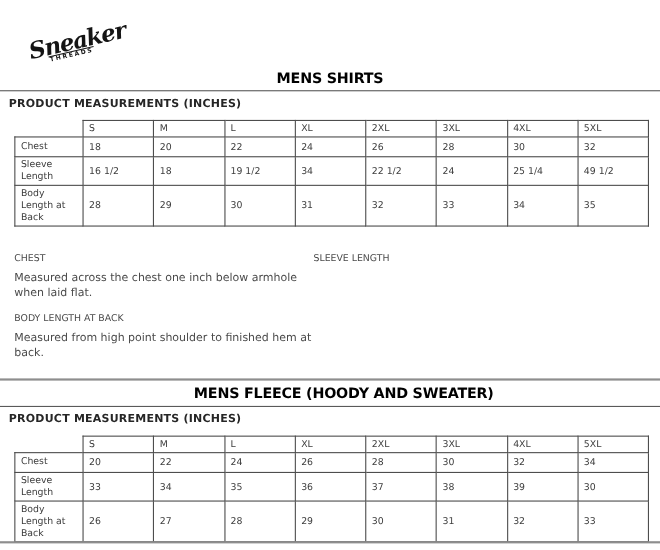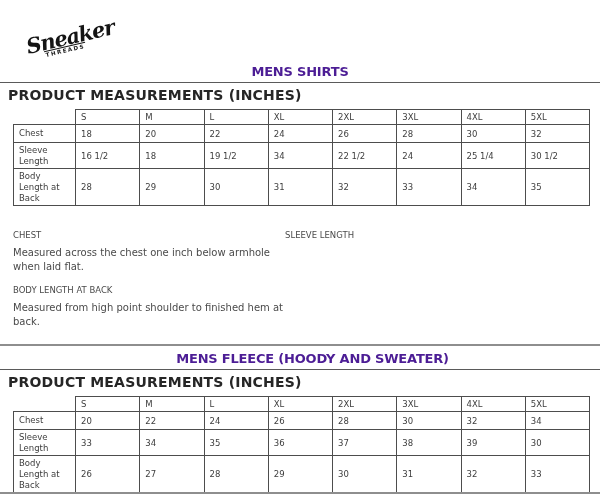--- a/index.html
+++ b/index.html
@@ -39,21 +39,21 @@
     border-top: 1.5px solid #141414;
     padding-top: 1px;
     width: 42px;
     text-align: center;
   }
 
   
   .section-title {
     margin: 0;
     text-align: center;
-    color: #4c1d95;
+    color: #000000;
     font-size: 13px;
     font-weight: bold;
     letter-spacing: -0.2px;
     line-height: 15px;
   }
   .title-first { margin-top: 64px; }
   .title-second { margin-top: 5px; padding-left: 25px; }
   .rule {
     border: none;
     border-top: 1px solid #5a5a5a;
@@ -65,21 +65,21 @@
   }
   .rule-bottom {
     position: absolute;
     left: 0; right: 0; top: 492px;
     margin: 0;
   }
 
   
   .table-heading {
     margin: 7px 0 0 8px;
-    font-size: 14px;
+    font-size: 10px;
     font-weight: bold;
     color: #262626;
     letter-spacing: 0.2px;
     line-height: 10px;
   }
 
   
   table.size-table {
     border-collapse: collapse;
     table-layout: fixed;
@@ -166,21 +166,21 @@
         </tr>
         <tr>
           <th>Sleeve Length</th>
           <td>16 1/2</td>
           <td>18</td>
           <td>19 1/2</td>
           <td>34</td>
           <td>22 1/2</td>
           <td>24</td>
           <td>25 1/4</td>
-          <td>30 1/2</td>
+          <td>49 1/2</td>
         </tr>
         <tr class="tall">
           <th>Body Length at Back</th>
           <td>28</td>
           <td>29</td>
           <td>30</td>
           <td>31</td>
           <td>32</td>
           <td>33</td>
           <td>34</td>

